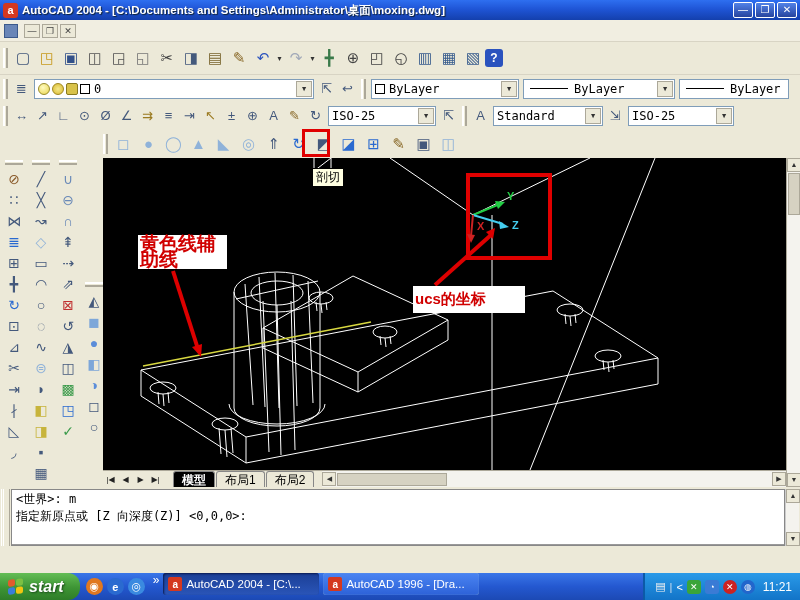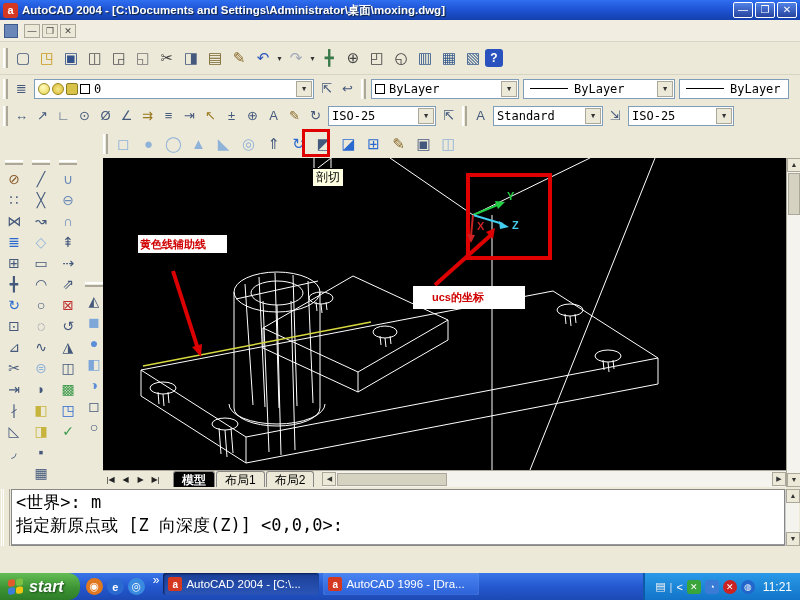--- a/index.html
+++ b/index.html
@@ -57,22 +57,22 @@
   .line-sample { width:38px; border-top:1px solid #000; margin:0 6px 0 3px; }
   .mini { width:12px; height:12px; margin-right:2px; border-radius:50%; }
   .mini.bulb { background:radial-gradient(circle at 40% 35%, #fffbc0, #e8d44d); border:1px solid #998c2a; }
   .mini.sun { background:radial-gradient(circle, #f5e98a, #d8b830); border:1px solid #a08820; }
   .mini.lock { border-radius:2px; background:#d8c24a; border:1px solid #8a7a20; }
 
   
   .draw-area { position:absolute; left:103px; top:158px; width:683px; height:312px; background:#000; }
   .draw-area svg { position:absolute; left:0; top:0; }
   .anno { position:absolute; background:#fff; color:#d00000; font-weight:bold; z-index:5; }
-  .anno1 { left:138px; top:235px; width:89px; font-size:11px; line-height:16px; padding:1px 2px; }
-  .anno2 { left:413px; top:286px; width:112px; font-size:11px; padding:4px 19px; }
+  .anno1 { left:138px; top:235px; width:89px; font-size:19px; line-height:16px; padding:1px 2px; }
+  .anno2 { left:413px; top:286px; width:112px; font-size:15px; padding:4px 2px; }
   .tooltip { position:absolute; left:312px; top:168px; background:#ffffe1; border:1px solid #000;
     color:#000; font-size:12px; padding:0 3px; z-index:8; }
   .slice-highlight { position:absolute; left:302px; top:129px; width:28px; height:28px;
     border:3px solid #e00000; z-index:7; }
 
   
   .vscroll { position:absolute; left:786px; top:158px; width:14px; height:329px; background:#f4f3ee;
     border-left:1px solid #aca899; display:flex; flex-direction:column; }
   .sbtn { width:14px; height:14px; background:#ece9d8; border:1px solid #aca899; font-size:7px;
     text-align:center; line-height:12px; color:#333; }
@@ -86,21 +86,21 @@
   .tabnav { width:15px; height:15px; font-size:8px; display:inline-flex; align-items:center; justify-content:center; color:#222; }
   .tab { padding:0 8px; height:16px; line-height:16px; font-size:12px; border:1px solid #888;
     border-bottom:none; background:#ece9d8; color:#000; border-radius:3px 3px 0 0; white-space:nowrap; }
   .tab.active { background:#000; color:#fff; font-weight:bold; }
 
   
   .cmdwin { position:absolute; left:0; top:487px; width:800px; height:61px; background:#ece9d8;
     display:flex; padding:2px 1px; }
   .cmdgrip { width:9px; border-left:3px double #fff; border-right:1px solid #aca899; margin-right:1px; }
   .cmdbox { flex:1; background:#fff; border:1px solid #888; display:flex; flex-direction:column;
-    font-family:"DejaVu Sans Mono", monospace; font-size:17px; color:#000; }
+    font-family:"DejaVu Sans Mono", monospace; font-size:12px; color:#000; }
   .cmdhist { flex:1; padding:1px 4px; border-bottom:1px solid #999; overflow:hidden; }
   .cmd-line { display:block; white-space:pre; }
   .cmdprompt { height:18px; padding:1px 4px; white-space:pre; }
   .cmdscroll { width:14px; display:flex; flex-direction:column; background:#f4f3ee; border-left:1px solid #ccc; }
 
   
   .statusbar { position:absolute; left:0; top:548px; width:800px; height:25px; background:#ece9d8;
     border-top:1px solid #fff; display:flex; align-items:center; padding:0 8px; font-size:12.5px; color:#000; }
   .statusbar .cmdname { font-family:"DejaVu Sans Mono", monospace; margin-left:24px; }
 

